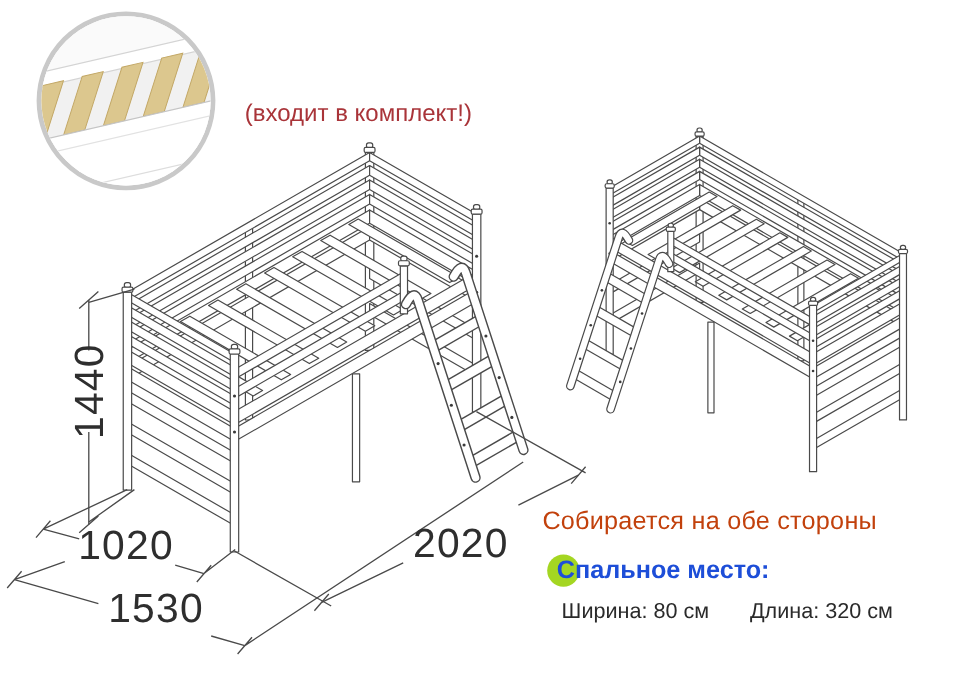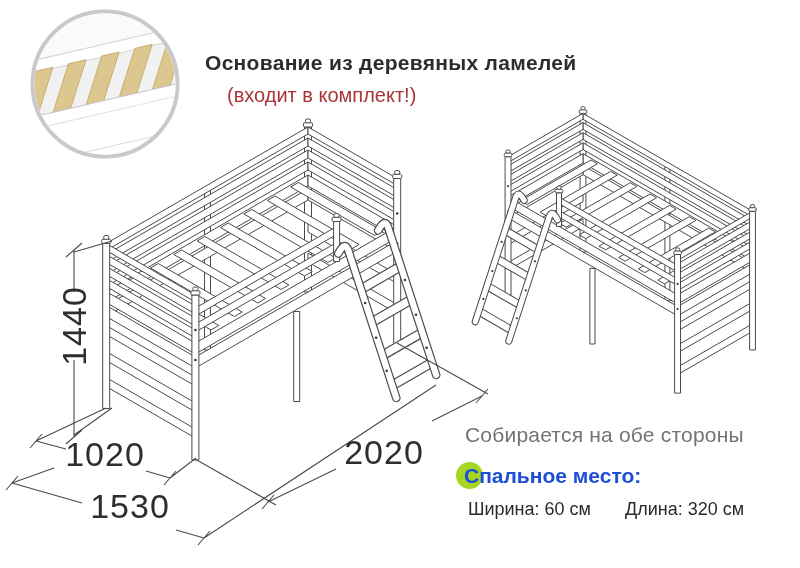--- a/index.html
+++ b/index.html
@@ -3,22 +3,22 @@
 <meta charset="utf-8">
 <style>
   html,body{margin:0;padding:0;background:#ffffff;}
   .stage{position:relative;width:800px;height:568px;background:#fff;overflow:hidden;
          font-family:"Liberation Sans", sans-serif;}
   .stage svg{position:absolute;left:0;top:0;}
   .dim{stroke:#4a4a4a;stroke-width:1.1;fill:none;}
   .dimtxt{font-family:"Liberation Sans",sans-serif;font-size:34px;fill:#2e2e2e;letter-spacing:1px;}
   .txt{position:absolute;white-space:nowrap;}
   .title{left:205px;top:51px;font-size:21px;font-weight:700;color:#2d2d2d;letter-spacing:.3px;}
-  .note{left:204px;top:84px;font-size:20px;font-weight:400;color:#a93439;margin-left:23px;}
-  .assembly{left:465px;top:423px;font-size:21px;font-weight:400;color:#737373;letter-spacing:.2px;}
+  .note{left:204px;top:84px;font-size:20px;font-weight:400;color:#a93439;}
+  .assembly{left:452px;top:423px;font-size:21px;font-weight:400;color:#c2410c;letter-spacing:.2px;}
   .sleep-title{left:464px;top:464px;font-size:21px;font-weight:700;color:#1d4ed8;z-index:2;}
   .dot{position:absolute;left:456px;top:462px;width:27px;height:27px;border-radius:50%;
        background:#a4d622;z-index:1;}
   .sizes{position:absolute;left:468px;top:499px;font-size:18px;color:#2a2a2a;display:flex;gap:34px;z-index:2;}
 </style>
 </head>
 <body>
 
 <div class="stage">
 
@@ -217,22 +217,21 @@
       <path class="dim" d="M268,502 L336,469 M432,421 L482,396"></path>
       <path class="dim" d="M262,509 L274,495 M476,403 L488,389 M195,459 L276,505 M397,343 L488,394"></path>
 
       <text class="dimtxt" x="74" y="338" text-anchor="middle" transform="rotate(-90 74 326)">1440</text>
       <text class="dimtxt" x="105" y="466" text-anchor="middle">1020</text>
       <text class="dimtxt" x="130" y="518" text-anchor="middle">1530</text>
       <text class="dimtxt" x="384" y="464" text-anchor="middle">2020</text>
     </g>
   </svg>
 
-  <div class="txt title">Основание из деревяных ламелей</div>
   <div class="txt note" style="color: rgb(169, 52, 57);">(входит в комплект!)</div>
   <div class="txt assembly">Собирается на обе стороны</div>
   <span class="dot" style="background: rgb(164, 214, 34);"></span>
   <div class="txt sleep-title">Спальное место:</div>
   <div class="sizes">
-    <span>Ширина: 60 см</span>
+    <span>Ширина: 80 см</span>
     <span>Длина: 320 см</span>
   </div>
 </div>
 
 </body></html>

